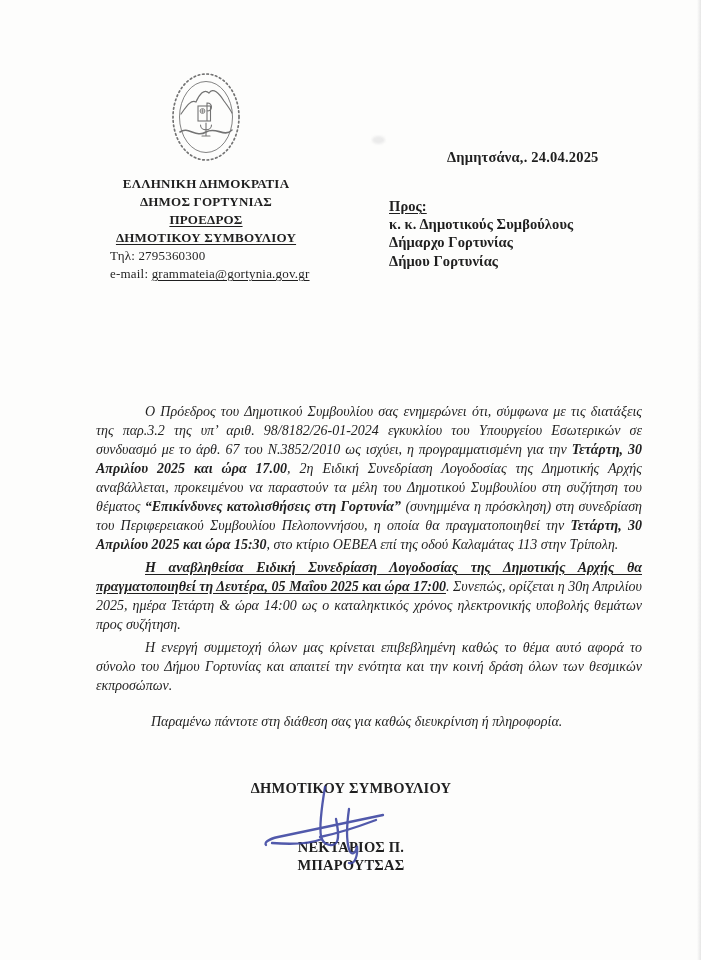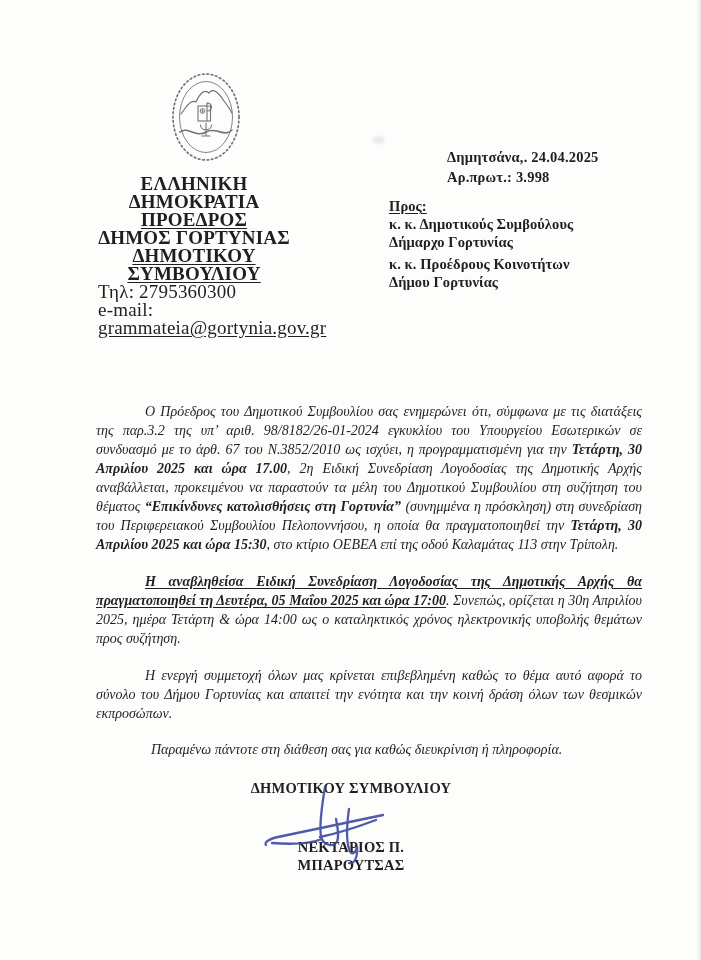--- a/index.html
+++ b/index.html
@@ -17,22 +17,22 @@
     pointer-events:none;
   }
   .bold{font-weight:700;}
   .u{text-decoration:underline;text-underline-offset:2px;}
   .seal{position:absolute;left:169px;top:71px;width:74px;height:92px;opacity:.85;}
   .smudge{
     position:absolute;left:372px;top:136px;width:13px;height:8px;
     background:#ebebeb;border-radius:50%;filter:blur(1px);
   }
   .sender{
-    position:absolute;left:88px;top:175px;width:212px;
-    text-align:center;font-size:19px;line-height:18px;letter-spacing:.2px;
+    position:absolute;left:100px;top:175px;width:212px;
+    text-align:center;font-size:13px;line-height:18px;letter-spacing:.2px;
   }
   .sender .left{text-align:left;padding-left:10px;}
   .dateblock{
     position:absolute;left:447px;top:147px;
     font-size:14.5px;line-height:20px;letter-spacing:.2px;
   }
   .recipients{
     position:absolute;left:389px;top:197px;width:202px;
     text-align:left;font-size:14.5px;line-height:18.2px;letter-spacing:.1px;
   }
@@ -41,21 +41,21 @@
     position:absolute;left:96px;top:353px;width:550px;
     font-size:14.3px;line-height:19.5px;
   }
   .subject .label{margin-right:5px;}
   .reference{margin-top:1px;}
   .body{
     position:absolute;left:96px;top:402px;width:546px;
     font-size:14px;line-height:19px;text-align:justify;
   }
   .body p{margin:0;text-indent:49px;font-style:italic;}
-  .body p + p{margin-top:18px;}
+  .body p + p{margin-top:4px;}
   .body p.closing{margin-top:17px;text-indent:55px;text-align:left;}
   .signblock{
     position:absolute;left:245px;top:779px;width:212px;
     text-align:center;font-size:14.5px;line-height:18px;letter-spacing:.2px;
   }
   .signblock .name{margin-top:41px;}
   .signature{
     position:absolute;left:252px;top:781px;width:165px;height:88px;
     z-index:3;pointer-events:none;
   }
@@ -76,40 +76,38 @@
       <path d="M 33.5,38 v 4 M 31.5,40 h 4" stroke-width="0.7"></path>
       <path d="M 38,50 V 32 C 44,31.5 44,40 38,40" stroke-width="1.1"></path>
       <path d="M 37,52 v 13 M 31.5,54 c 0,6.5 11,6.5 11,0 M 33,65 h 8" stroke-width="1.1" stroke-linecap="round"></path>
     </g>
   </svg>
 
   <div class="smudge"></div>
 
   <div class="sender">
     <div class="bold">ΕΛΛΗΝΙΚΗ ΔΗΜΟΚΡΑΤΙΑ</div>
+    <div class="bold">ΔΗΜΟΣ ΓΟΡΤΥΝΙΑΣ</div>
     <div class="bold u">ΠΡΟΕΔΡΟΣ</div>
-    <div class="bold">ΔΗΜΟΣ ΓΟΡΤΥΝΙΑΣ</div>
     <div class="bold u">ΔΗΜΟΤΙΚΟΥ ΣΥΜΒΟΥΛΙΟΥ</div>
     <div class="left">Τηλ: 2795360300</div>
     <div class="left">
       <span>e-mail:</span>
       <span class="u">grammateia@gortynia.gov.gr</span>
     </div>
   </div>
 
   <div class="dateblock bold">
     <div>Δημητσάνα,. 24.04.2025</div>
-    <div>Αρ.πρωτ.: 3.998</div>
   </div>
 
   <div class="recipients bold">
     <div class="u">Προς:</div>
     <div>κ. κ. Δημοτικούς Συμβούλους</div>
     <div>Δήμαρχο Γορτυνίας</div>
-    <div class="gap">κ. κ. Προέδρους Κοινοτήτων</div>
     <div>Δήμου Γορτυνίας</div>
   </div>
 
 
   <div class="body">
     <p><span>Ο Πρόεδρος του Δημοτικού Συμβουλίου σας ενημερώνει ότι, σύμφωνα με τις διατάξεις της παρ.3.2 της υπ’ αριθ. 98/8182/26-01-2024 εγκυκλίου του Υπουργείου Εσωτερικών σε συνδυασμό με το άρθ. 67 του Ν.3852/2010 ως ισχύει, η προγραμματισμένη για την </span><span class="bold">Τετάρτη, 30 Απριλίου 2025 και ώρα 17.00</span><span>, 2η Ειδική Συνεδρίαση Λογοδοσίας της Δημοτικής Αρχής αναβάλλεται, προκειμένου να παραστούν τα μέλη του Δημοτικού Συμβουλίου στη συζήτηση του θέματος </span><span class="bold">“Επικίνδυνες κατολισθήσεις στη Γορτυνία”</span><span> (συνημμένα η πρόσκληση) στη συνεδρίαση του Περιφερειακού Συμβουλίου Πελοποννήσου, η οποία θα πραγματοποιηθεί την </span><span class="bold">Τετάρτη, 30 Απριλίου 2025 και ώρα 15:30</span><span>, στο κτίριο ΟΕΒΕΑ επί της οδού Καλαμάτας 113 στην Τρίπολη.</span></p>
     <p><span class="bold u">Η αναβληθείσα Ειδική Συνεδρίαση Λογοδοσίας της Δημοτικής Αρχής θα πραγματοποιηθεί τη Δευτέρα, 05 Μαΐου 2025 και ώρα 17:00</span><span>. Συνεπώς, ορίζεται η 30η Απριλίου 2025, ημέρα Τετάρτη &amp; ώρα 14:00 ως ο καταληκτικός χρόνος ηλεκτρονικής υποβολής θεμάτων προς συζήτηση.</span></p>
     <p><span>Η ενεργή συμμετοχή όλων μας κρίνεται επιβεβλημένη καθώς το θέμα αυτό αφορά το σύνολο του Δήμου Γορτυνίας και απαιτεί την ενότητα και την κοινή δράση όλων των θεσμικών εκπροσώπων.</span></p>
     <p class="closing"><span>Παραμένω πάντοτε στη διάθεση σας για καθώς διευκρίνιση ή πληροφορία.</span></p>
   </div>

